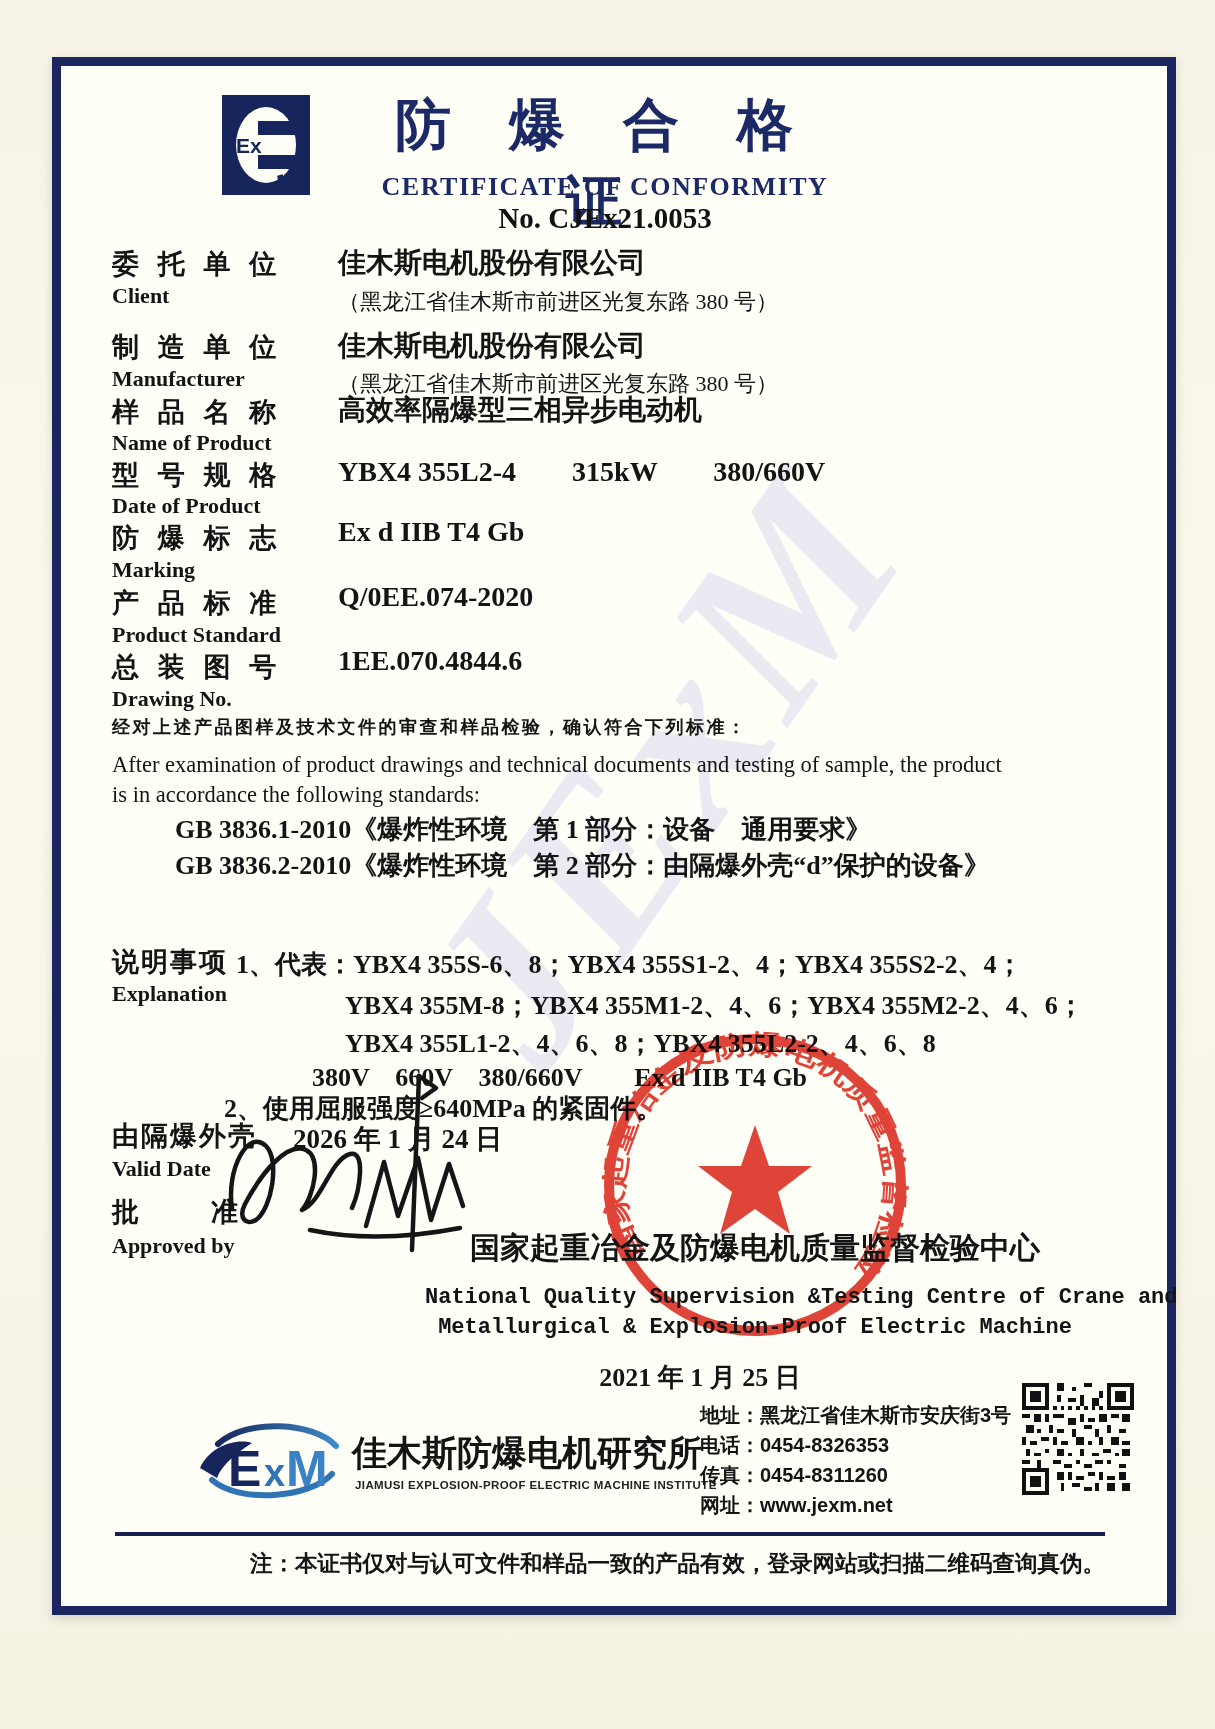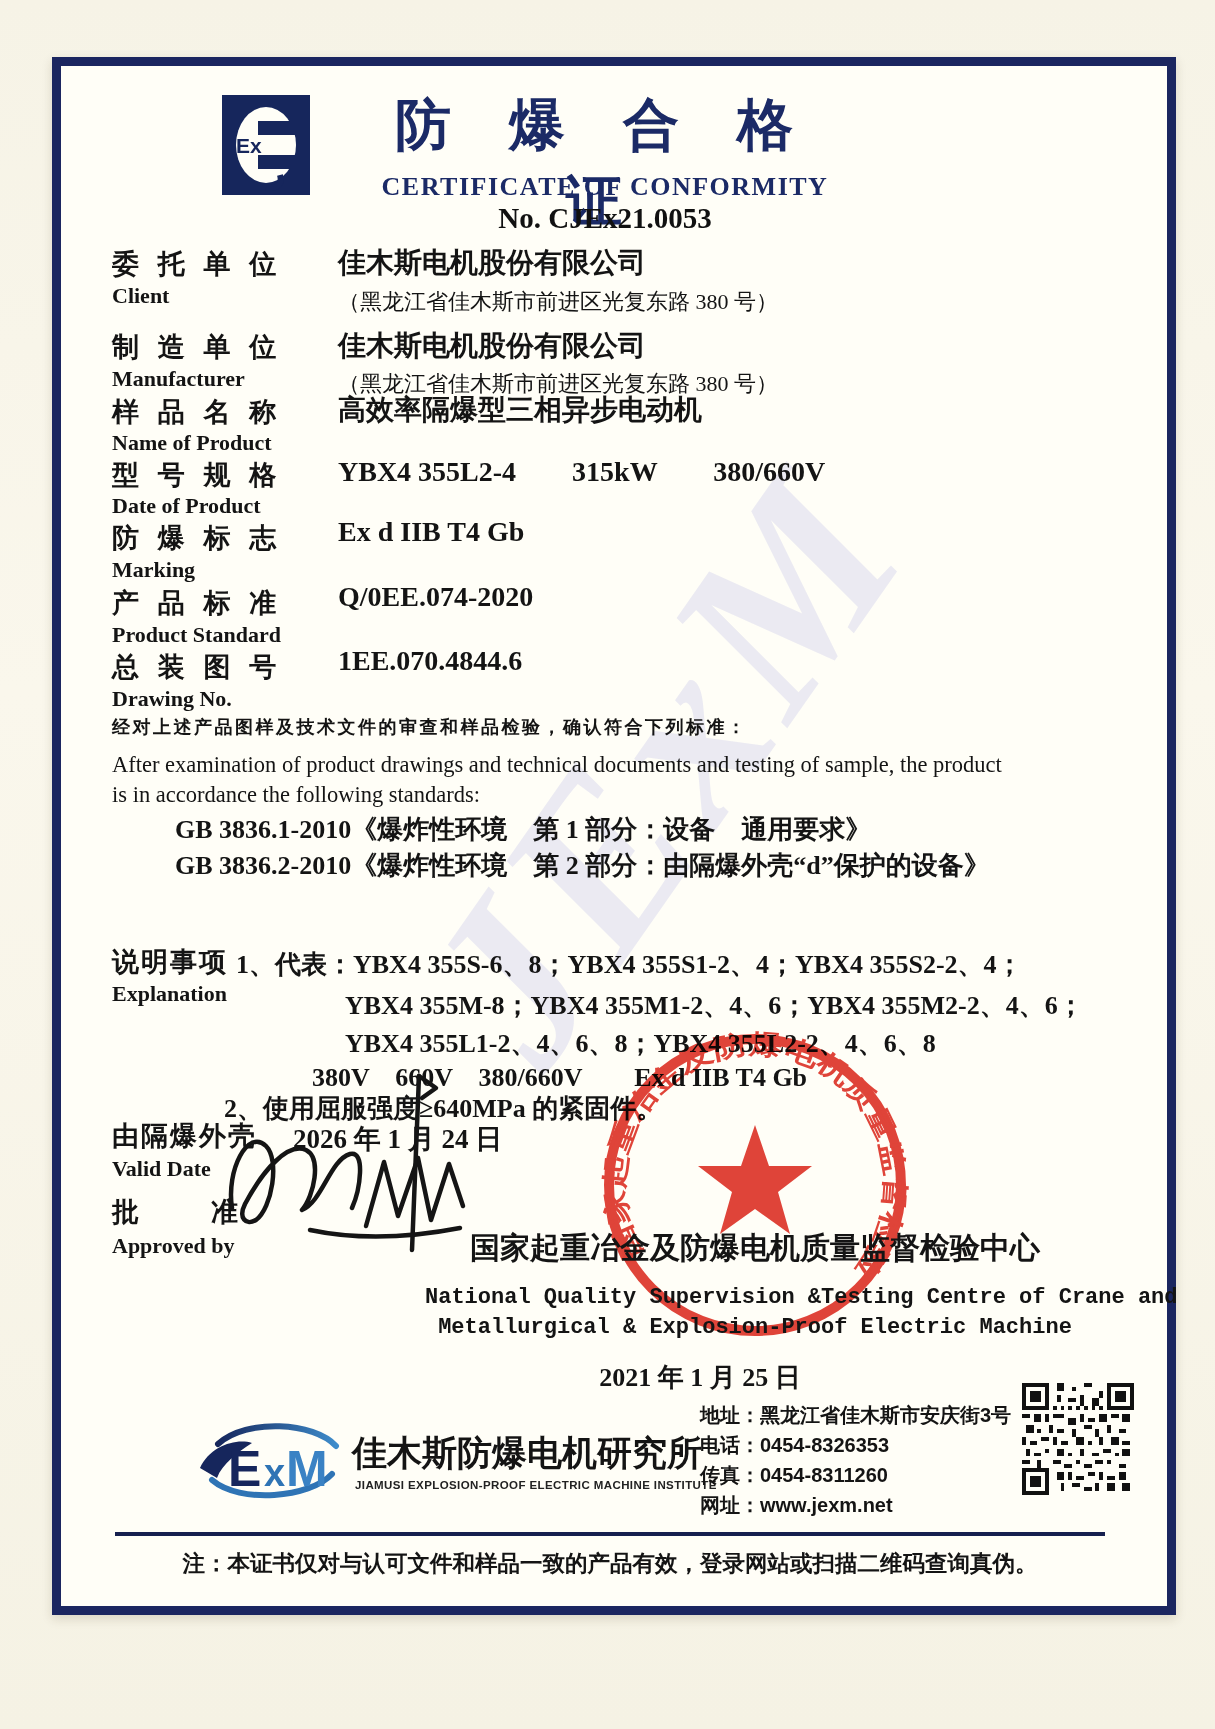--- a/index.html
+++ b/index.html
@@ -40,21 +40,21 @@
   .sig-svg,.stamp-svg,.logo-svg,.qr-svg,.jexm-svg{position:absolute;}
   .stamp-svg{mix-blend-mode:multiply;opacity:.92;}
   .auth-cn{left:450px;top:1228px;width:610px;font-size:30px;font-weight:bold;text-align:center;white-space:nowrap;}
   .auth-en{left:425px;width:660px;font-size:22px;font-weight:bold;text-align:center;white-space:nowrap;font-family:Liberation Mono, monospace;}
   .auth-date{left:450px;top:1360px;width:500px;font-size:26px;font-weight:bold;text-align:center;}
   .inst-cn{left:352px;top:1430px;font-size:35px;font-weight:bold;font-family:"Liberation Sans","DejaVu Sans",sans-serif;white-space:nowrap;}
   .inst-en{left:355px;top:1479px;font-size:11.5px;font-weight:bold;letter-spacing:.4px;
     font-family:"Liberation Sans","DejaVu Sans",sans-serif;color:#222;white-space:nowrap;}
   .contact-row{left:700px;font-size:20px;font-weight:bold;font-family:"Liberation Sans","DejaVu Sans",sans-serif;white-space:nowrap;}
   .divider{left:115px;top:1532px;width:990px;height:4px;background:#16204f;}
-  .foot-note{left:115px;top:1548px;width:990px;font-size:22.5px;font-weight:bold;text-align:center;
+  .foot-note{left:115px;top:1548px;width:990px;font-size:22.5px;font-weight:bold;text-align:right;
     font-family:"Liberation Sans","DejaVu Sans",sans-serif;white-space:nowrap;}
 </style>
 </head>
 <body>
 
 <div class="page">
   <div class="frame"></div>
 
   <div class="watermark">JExM</div>
 

